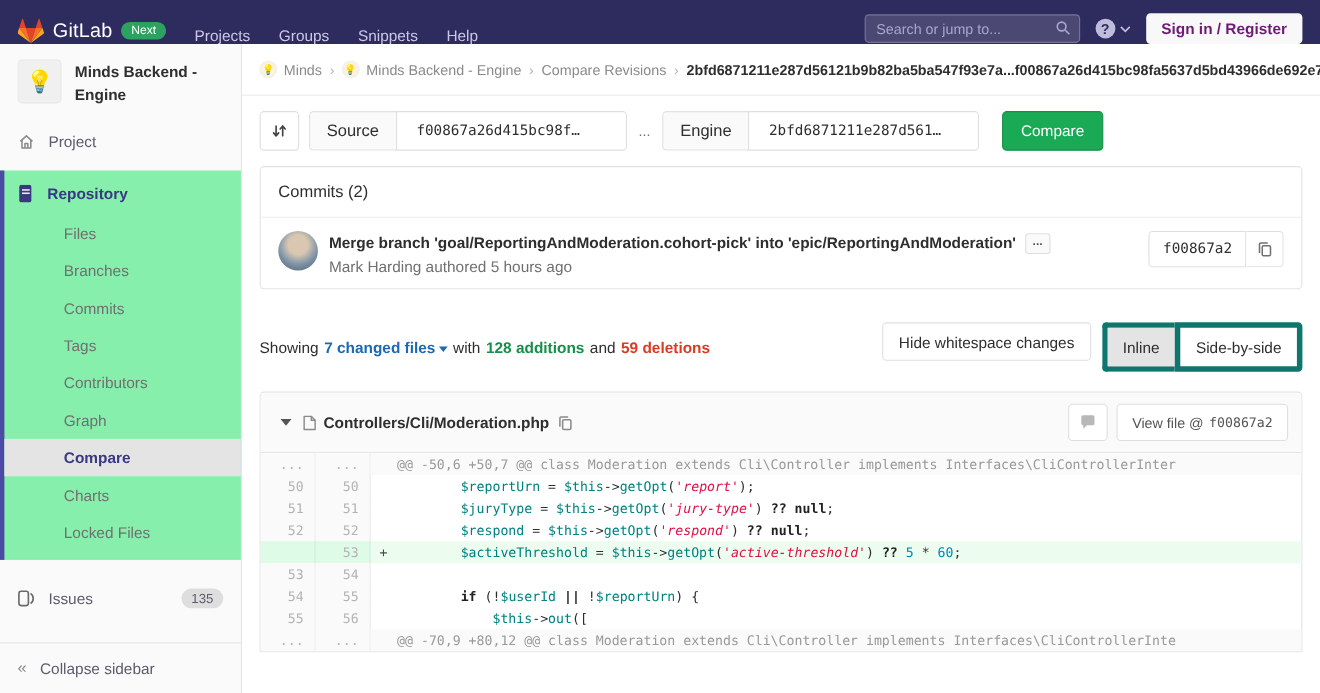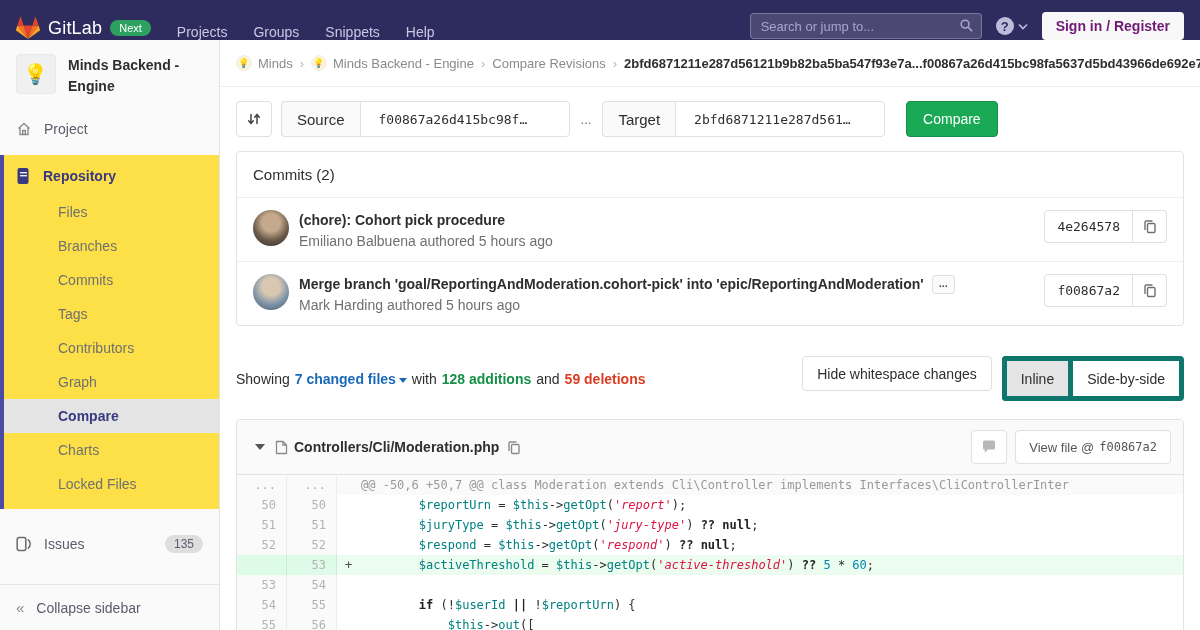--- a/index.html
+++ b/index.html
@@ -6,36 +6,36 @@
   html,body { width:1200px; height:630px; overflow:hidden; font-family:"Liberation Sans", sans-serif; background:#fff; color:#2e2e2e; }
 
   
   .topbar { position:fixed; top:0; left:0; right:0; height:40px; background:#2e2c5e; display:flex; align-items:flex-end; padding:0 16px; z-index:50; }
   .logo-wrap { display:flex; align-items:center; gap:8px; }
   .logo-text { color:#fff; font-size:18px; font-weight:500; letter-spacing:.2px; }
   .next-badge { background:#2da160; color:#fff; font-size:11px; font-weight:normal; padding:2px 9px; border-radius:10px; }
   .top-nav { display:flex; align-items:center; gap:26px; margin-left:26px; }
   .top-nav a { color:#cbc7e6; font-size:14px; font-weight:500; text-decoration:none; }
   .top-right { margin-left:auto; display:flex; align-items:center; gap:14px; }
-  .searchbox { position:relative; width:232px; }
+  .searchbox { position:relative; width:196px; }
   .searchbox input { width:100%; height:26px; background:rgba(255,255,255,.14); border:1px solid rgba(255,255,255,.25); border-radius:4px; color:#e8e6f5; font-size:13px; padding:0 28px 0 10px; outline:none; }
   .searchbox input::placeholder { color:#a9a5cf; }
   .searchbox .mag { position:absolute; right:8px; top:5px; }
   .help-drop { display:flex; align-items:center; gap:4px; color:#bfbcdb; }
   .qmark { width:18px; height:18px; border-radius:50%; background:#bfbcdb; color:#2e2c5e; font-size:13px; font-weight:bold; display:flex; align-items:center; justify-content:center; }
   .signin-btn { background:#f8f8f8; color:#701a75; font-size:14px; font-weight:600; border:none; border-radius:4px; height:28px; padding:0 14px; cursor:pointer; }
 
   
   .sidebar { position:fixed; top:40px; left:0; bottom:0; width:220px; background:#fafafa; border-right:1px solid #e5e5e5; display:flex; flex-direction:column; font-size:14px; }
   .ctx-header { display:flex; gap:12px; padding:14px 16px 12px; align-items:flex-start; }
   .proj-avatar { width:40px; height:40px; border-radius:4px; background:#f0f0f0; border:1px solid #e8e8e8; display:flex; align-items:center; justify-content:center; font-size:20px; flex:0 0 40px; }
   .proj-title { font-weight:bold; color:#2e2e2e; line-height:1.5; padding-top:1px; }
   .side-item { display:flex; align-items:center; gap:12px; padding:12px 16px; color:#5c5c6c; }
   .side-item svg { flex:0 0 16px; }
-  .repo-section { background:#fde047; border-left:4px solid #4b4ba6; margin-top:6px; padding-bottom:8px; }
+  .repo-section { background:#86efac; border-left:4px solid #4b4ba6; margin-top:6px; padding-bottom:8px; }
   .repo-head { display:flex; align-items:center; gap:12px; padding:13px 16px 11px 12px; color:#393982; font-weight:bold; }
   .repo-sub { display:block; padding:9px 16px 9px 54px; color:#707070; text-decoration:none; }
   .repo-sub.active { background:#e4e4e4; color:#393982; font-weight:bold; }
   .issues-row { display:flex; align-items:center; gap:12px; padding:12px 16px; margin-top:14px; color:#5c5c6c; }
   .count-badge { margin-left:auto; background:#dedede; border-radius:9px; padding:2px 9px; font-size:12px; color:#5c5c6c; }
   .collapse-row { margin-top:auto; border-top:1px solid #e5e5e5; display:flex; align-items:center; gap:12px; padding:14px 16px; color:#5c5c6c; cursor:pointer; }
   .collapse-chev { font-size:15px; color:#888; }
 
   
   .main { position:absolute; top:40px; left:220px; width:980px; }
@@ -228,45 +228,29 @@
           <path d="M5 3.5 V12.5 M5 12.5 L2.7 9.8 M5 12.5 L7.3 9.8" fill="none" stroke="#444" stroke-width="1.5" stroke-linecap="round" stroke-linejoin="round"></path>
           <path d="M11 12.5 V3.5 M11 3.5 L8.7 6.2 M11 3.5 L13.3 6.2" fill="none" stroke="#444" stroke-width="1.5" stroke-linecap="round" stroke-linejoin="round"></path>
         </svg>
       </button>
       <div class="field-group">
         <span class="fg-label">Source</span>
         <input class="fg-input" type="text" value="f00867a26d415bc98f…" style="">
       </div>
       <span class="dots">...</span>
       <div class="field-group">
-        <span class="fg-label">Target</span>
+        <span class="fg-label">Engine</span>
         <input class="fg-input" type="text" value="2bfd6871211e287d561…" style="">
       </div>
       <button class="compare-btn">Compare</button>
     </div>
 
     <section class="panel">
       <div class="panel-head">Commits (2)</div>
 
-      <div class="commit-row">
-        <div class="c-avatar a1"></div>
-        <div class="c-texts">
-          <div class="c-title">(chore): Cohort pick procedure</div>
-          <div class="c-meta">Emiliano Balbuena authored 5 hours ago</div>
-        </div>
-        <div class="sha-widget">
-          <span class="sha-text">4e264578</span>
-          <button class="sha-copy">
-            <svg width="14" height="15" viewBox="0 0 14 15">
-              <rect x="4.5" y="4.5" width="7.5" height="9" rx="1.2" fill="none" stroke="#707070" stroke-width="1.4"></rect>
-              <path d="M9.5 2 H3.2 A1.2 1.2 0 0 0 2 3.2 V11" fill="none" stroke="#707070" stroke-width="1.4"></path>
-            </svg>
-          </button>
-        </div>
-      </div>
 
       <div class="commit-row">
         <div class="c-avatar a2"></div>
         <div class="c-texts">
           <div class="c-title">
             <span>Merge branch 'goal/ReportingAndModeration.cohort-pick' into 'epic/ReportingAndModeration'</span><button class="expand-btn">...</button>
           </div>
           <div class="c-meta">Mark Harding authored 5 hours ago</div>
         </div>
         <div class="sha-widget">

